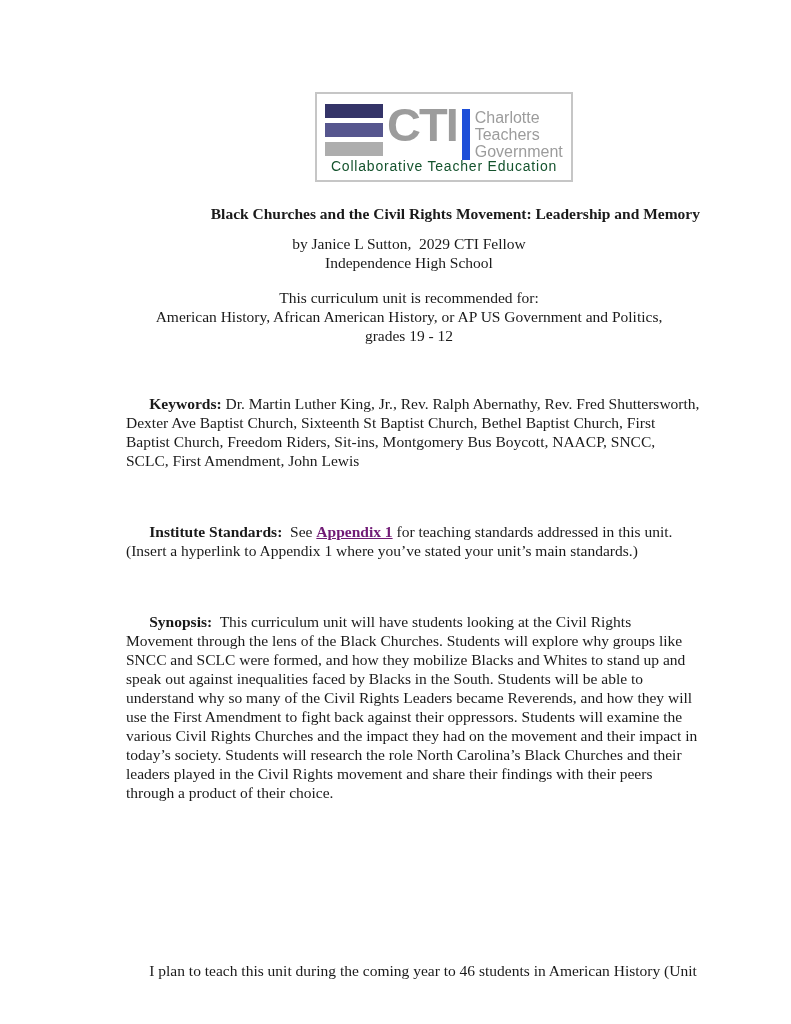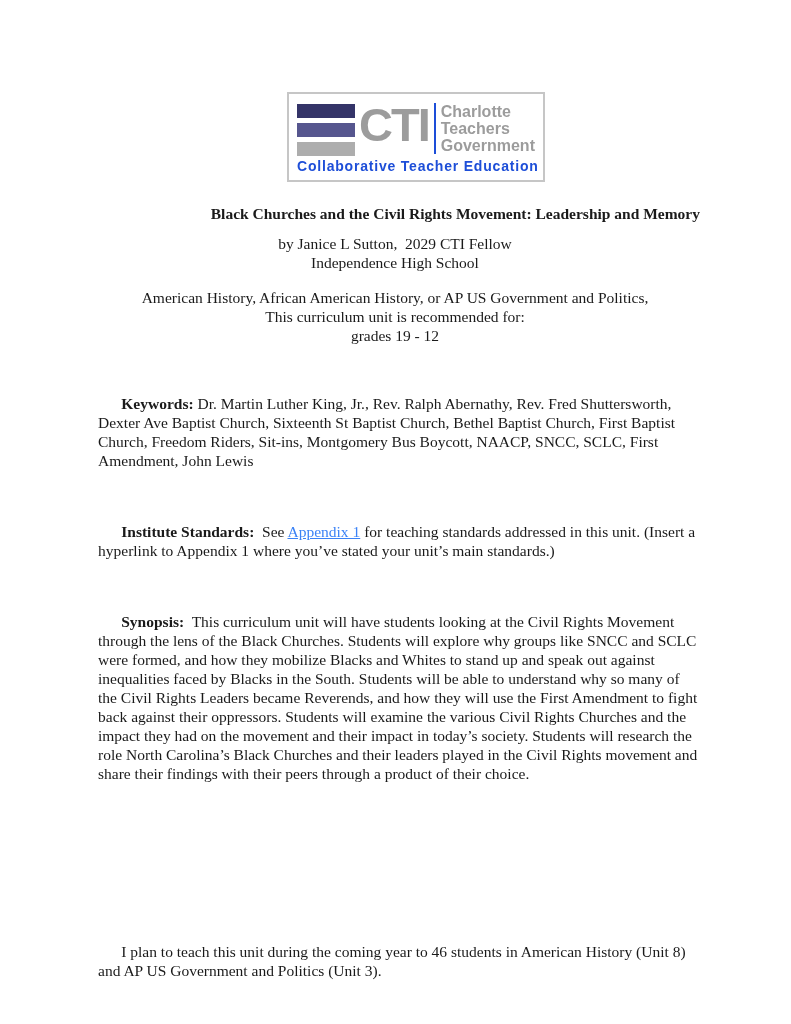--- a/index.html
+++ b/index.html
@@ -7,20 +7,21 @@
     position: relative;
     width: 791px;
     height: 983px;
     background: #ffffff;
     overflow: hidden;
     font-family: "Liberation Serif", serif;
     font-size: 15.5px;
     line-height: 19px;
     color: #1a1a1a;
     box-sizing: border-box;
+    padding-left: 28px;
   }
 
   
   .logo-box {
     box-sizing: border-box;
     width: 258px;
     height: 90px;
     margin: 92px 0 0 287px;
     border: 2px solid #c6c6c6;
     padding: 7px 8px 3px 8px;
@@ -32,27 +33,27 @@
   .cti-text {
     font-family: "Liberation Sans", sans-serif;
     font-weight: bold;
     font-size: 47px;
     line-height: 48px;
     letter-spacing: -2px;
     margin-left: 4px;
   }
   .org-name {
     font-family: "Liberation Sans", sans-serif;
-    font-weight: bold;
+    font-weight: normal;
     font-size: 16px;
     line-height: 17px;
     margin-left: 5px;
     padding-left: 5px;
-    border-left: 2px solid #1d4ed8;
-    margin-top: 2px;
+    border-left: 8px solid #1d4ed8;
+    margin-top: 8px;
     white-space: nowrap;
   }
   .org-line { display: block; }
   .logo-tagline {
     font-family: "Liberation Sans", sans-serif;
     font-size: 14px;
     letter-spacing: 0.8px;
     text-align: center;
     white-space: nowrap;
     margin-top: 4px;
@@ -91,44 +92,44 @@
         <div class="bar" style="background: rgb(86, 86, 142);"></div>
         <div class="bar" style="background: rgb(173, 173, 173);"></div>
       </div>
       <div class="cti-text" style="color: rgb(156, 156, 156);">CTI</div>
       <div class="org-name" style="color: rgb(156, 156, 156);">
         <span class="org-line">Charlotte</span>
         <span class="org-line">Teachers</span>
         <span class="org-line">Government</span>
       </div>
     </div>
-    <div class="logo-tagline" style="color: #1d4ed8; font-weight: bold;">Collaborative Teacher Education</div>
+    <div class="logo-tagline" style="color: #14532d;">Collaborative Teacher Education</div>
   </div>
 
   <div class="content">
 
     <div class="doc-title">Black Churches and the Civil Rights Movement: Leadership and Memory</div>
 
     <div class="byline-block centered">
       <div class="prewrap">by Janice L Sutton,  2029 CTI Fellow</div>
       <div>Independence High School</div>
     </div>
 
     <div class="recommended-block centered">
+      <div>This curriculum unit is recommended for:</div>
       <div>American History, African American History, or AP US Government and Politics,</div>
-      <div>This curriculum unit is recommended for:</div>
       <div>grades 19 - 12</div>
     </div>
 
     <div class="para keywords-para prewrap">
       <span class="bold">Keywords:</span><span> Dr. Martin Luther King, Jr., Rev. Ralph Abernathy, Rev. Fred Shuttersworth, Dexter Ave Baptist Church, Sixteenth St Baptist Church, Bethel Baptist Church, First Baptist Church, Freedom Riders, Sit-ins, Montgomery Bus Boycott, NAACP, SNCC, SCLC, First Amendment, John Lewis</span>
     </div>
 
     <div class="para standards-para prewrap">
-      <span class="bold">Institute Standards:</span><span>  See </span><a class="appendix-link" style="color: #3b82f6;">Appendix 1</a><span> for teaching standards addressed in this unit. (Insert a hyperlink to Appendix 1 where you’ve stated your unit’s main standards.)</span>
+      <span class="bold">Institute Standards:</span><span>  See </span><a class="appendix-link" style="color: #701a75; font-weight: bold;">Appendix 1</a><span> for teaching standards addressed in this unit. (Insert a hyperlink to Appendix 1 where you’ve stated your unit’s main standards.)</span>
     </div>
 
     <div class="para synopsis-para prewrap">
       <span class="bold">Synopsis:</span><span>  This curriculum unit will have students looking at the Civil Rights Movement through the lens of the Black Churches. Students will explore why groups like SNCC and SCLC were formed, and how they mobilize Blacks and Whites to stand up and speak out against inequalities faced by Blacks in the South. Students will be able to understand why so many of the Civil Rights Leaders became Reverends, and how they will use the First Amendment to fight back against their oppressors. Students will examine the various Civil Rights Churches and the impact they had on the movement and their impact in today’s society. Students will research the role North Carolina’s Black Churches and their leaders played in the Civil Rights movement and share their findings with their peers through a product of their choice.</span>
     </div>
 
     <div class="para plan-para prewrap">
       <span class="italic">I plan to teach this unit during the coming year to</span><span> 46 students in American History (Unit 8) and AP US Government and Politics (Unit 3).</span>
     </div>
 

